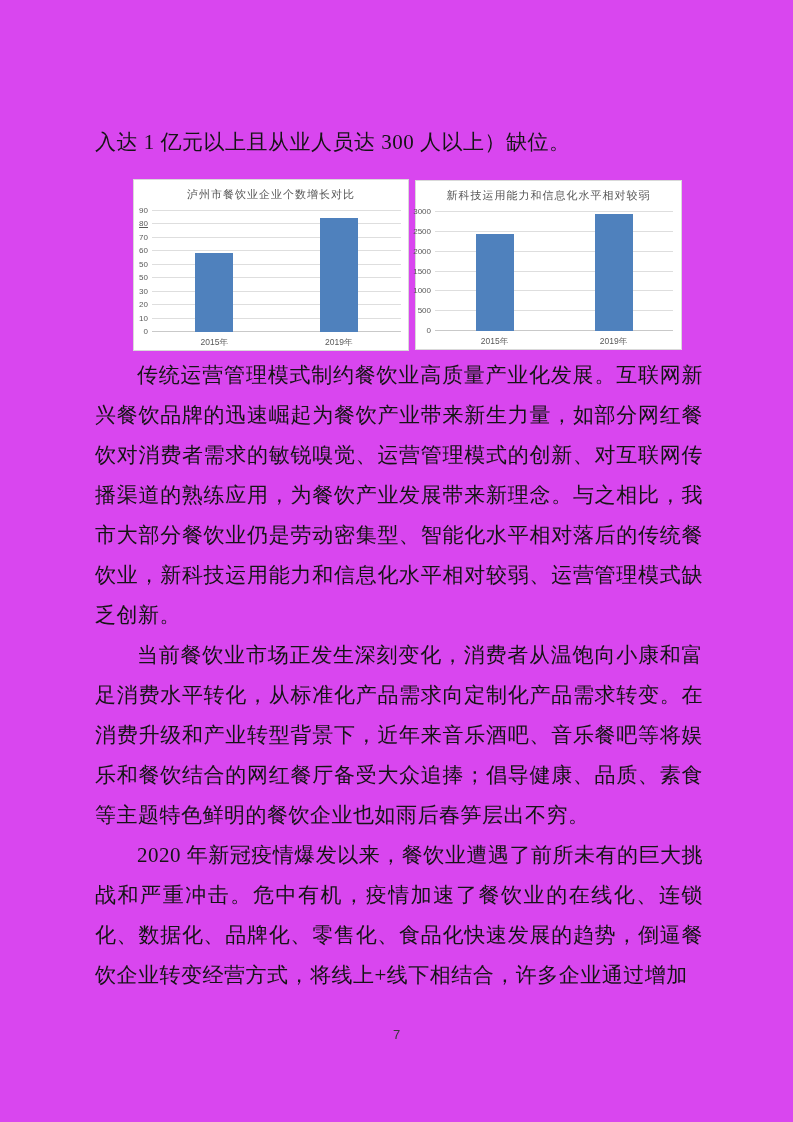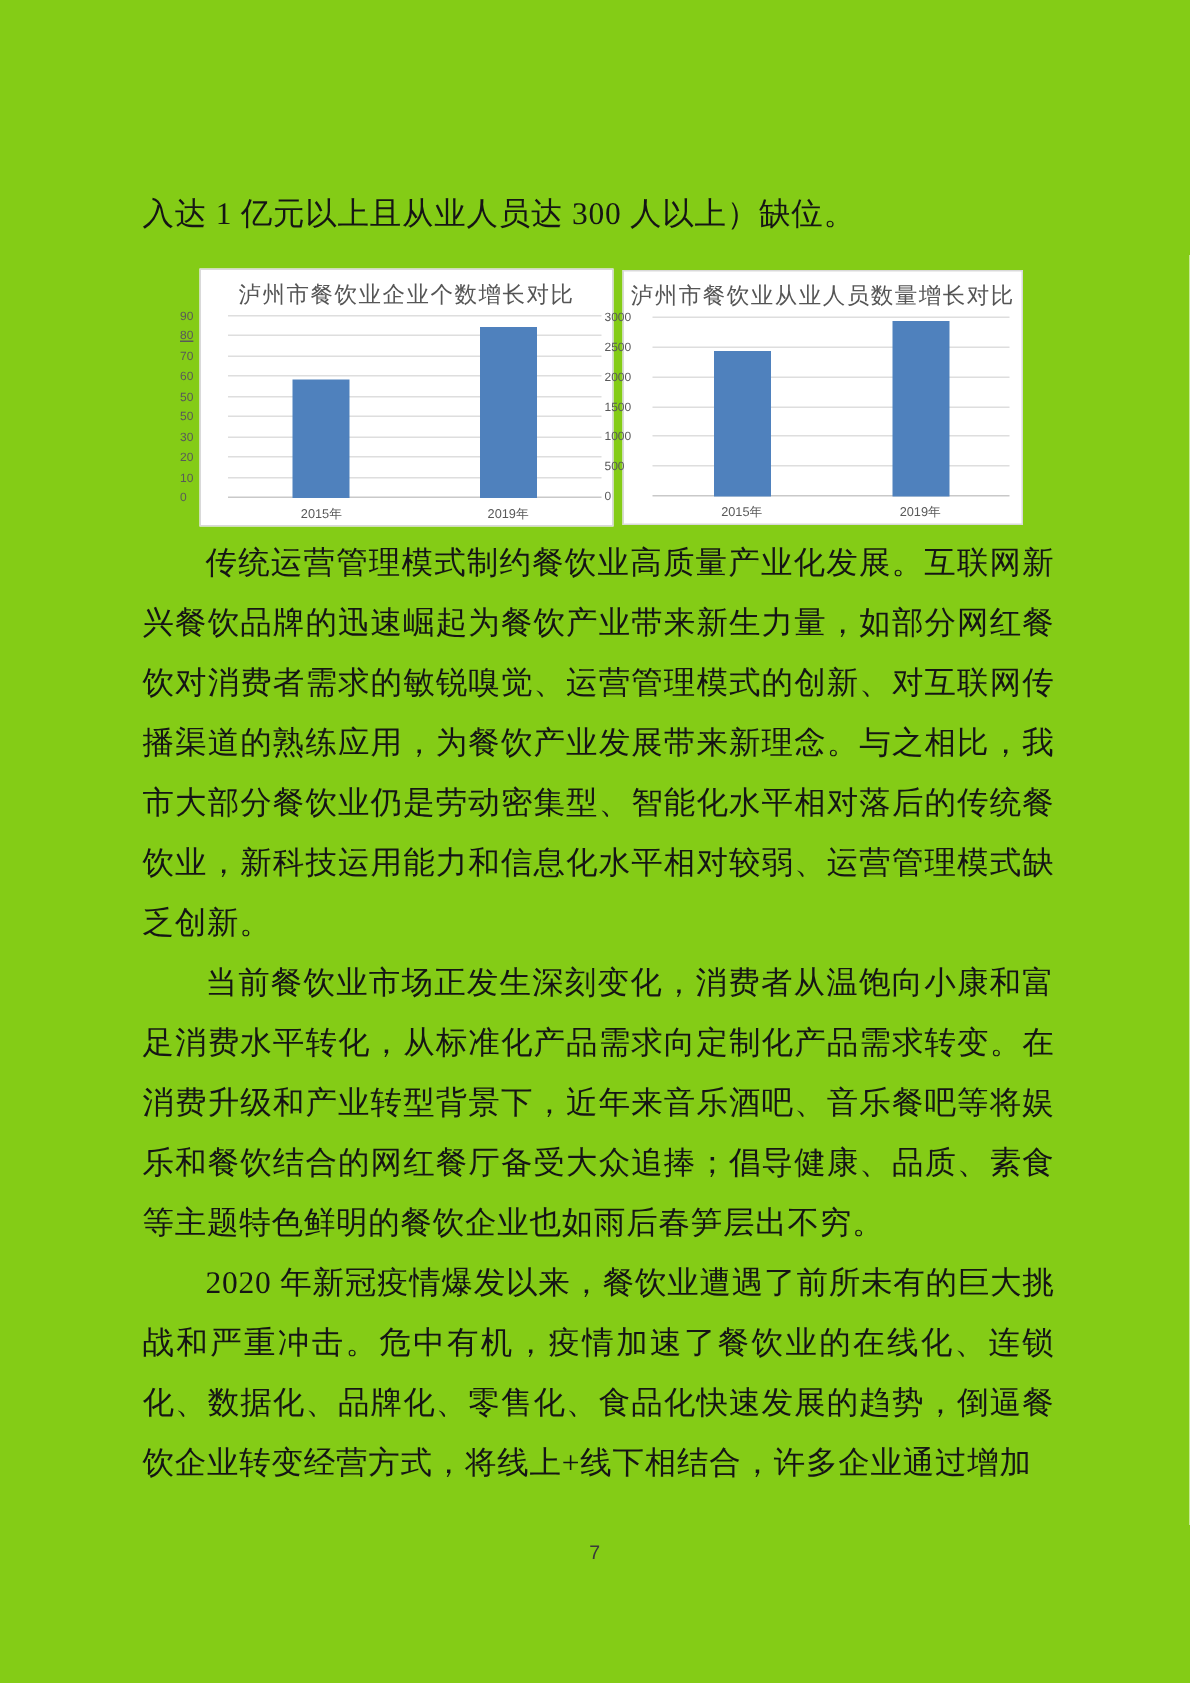--- a/index.html
+++ b/index.html
@@ -1,20 +1,20 @@
 <!DOCTYPE html>
 <html lang="zh"><head>
 <meta charset="utf-8">
 <style>
   html, body { margin: 0; padding: 0; background: #ffffff; }
   .page {
     position: relative;
     width: 793px;
     height: 1122px;
-    background: #84cc16;
+    background: #d946ef;
     overflow: hidden;
     font-family: "Liberation Serif", "DejaVu Serif", serif;
   }
   .intro-line {
     position: absolute;
     left: 95px;
     top: 122px;
     width: 608px;
     margin: 0;
     font-size: 21px;
@@ -34,40 +34,41 @@
     margin: 0;
     background: #ffffff;
     border: 1px solid #d9d9d9;
   }
   .chart-left  { left: 133px; top: 0;  width: 274px; height: 170px; }
   .chart-right { left: 415px; top: 1px; width: 265px; height: 168px; }
   .chart-title {
     position: absolute;
     top: 7px; left: 0; right: 0;
     text-align: center;
-    font-size: 15px;
+    font-size: 11px;
     letter-spacing: 1px;
     color: #555555;
     font-family: "Liberation Sans", "DejaVu Sans", sans-serif;
   }
   .plot { position: absolute; }
   .chart-left  .plot { left: 18px; right: 7px;  top: 31px; bottom: 18px; }
   .chart-right .plot { left: 19px; right: 8px;  top: 31px; bottom: 18px; }
   .gridline {
     position: absolute;
     left: 0; right: 0;
     height: 1px;
     background: #dedede;
   }
   .gridline.zero { background: #c9c9c9; }
   .ytick {
     position: absolute;
     right: 100%;
     margin-right: 4px;
     width: 28px;
+    text-align: right;
     font-size: 8px;
     line-height: 8px;
     color: #595959;
     font-family: "Liberation Sans", "DejaVu Sans", sans-serif;
   }
   .bar { position: absolute; bottom: 0; width: 38px; }
   .xtick {
     position: absolute;
     top: 100%;
     margin-top: 5px;
@@ -136,21 +137,21 @@
           <div class="gridline" style="bottom: 100%; background: rgb(222, 222, 222);"></div>
           <div class="ytick" style="bottom: calc(100% - 4px); color: rgb(89, 89, 89);">90</div>
           <div class="bar" style="left: calc(25% - 19px); height: 65.5556%; background: rgb(79, 129, 189);"></div>
           <div class="xtick" style="left: 25%; color: rgb(89, 89, 89);">2015年</div>
           <div class="bar" style="left: calc(75% - 19px); height: 94.4444%; background: rgb(79, 129, 189);"></div>
           <div class="xtick" style="left: 75%; color: rgb(89, 89, 89);">2019年</div>
         </div>
     </figure>
 
     <figure class="chart chart-right">
-      <div class="chart-title">泸州市餐饮业从业人员数量增长对比</div>
+      <div class="chart-title">新科技运用能力和信息化水平相对较弱</div>
       <div class="plot">
           <div class="gridline zero" style="bottom: 0%; background: rgb(201, 201, 201);"></div>
           <div class="ytick" style="bottom: calc(0% - 4px); color: rgb(89, 89, 89);">0</div>
           <div class="gridline" style="bottom: 16.6667%; background: rgb(222, 222, 222);"></div>
           <div class="ytick" style="bottom: calc(16.6667% - 4px); color: rgb(89, 89, 89);">500</div>
           <div class="gridline" style="bottom: 33.3333%; background: rgb(222, 222, 222);"></div>
           <div class="ytick" style="bottom: calc(33.3333% - 4px); color: rgb(89, 89, 89);">1000</div>
           <div class="gridline" style="bottom: 50%; background: rgb(222, 222, 222);"></div>
           <div class="ytick" style="bottom: calc(50% - 4px); color: rgb(89, 89, 89); margin-top: 32px;">1500</div>
           <div class="gridline" style="bottom: 66.6667%; background: rgb(222, 222, 222);"></div>

